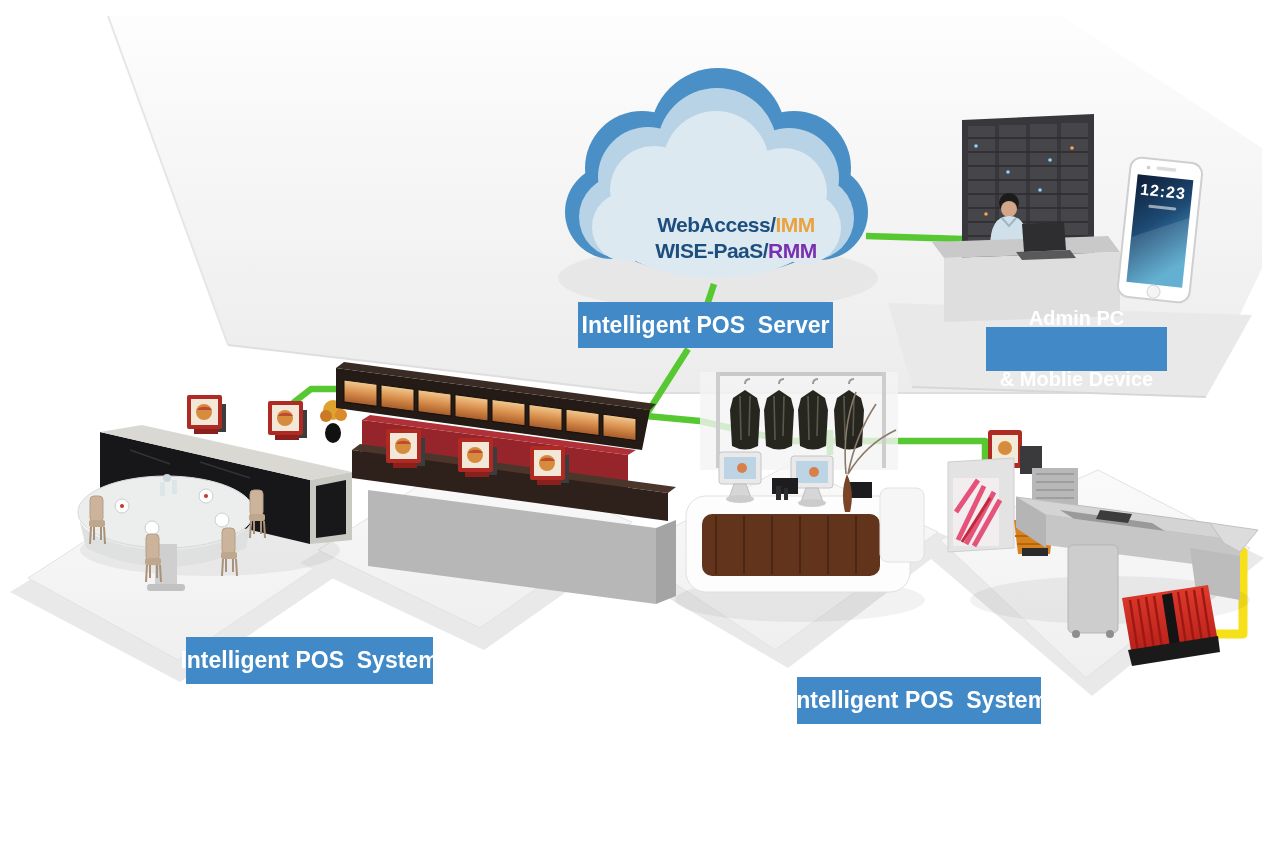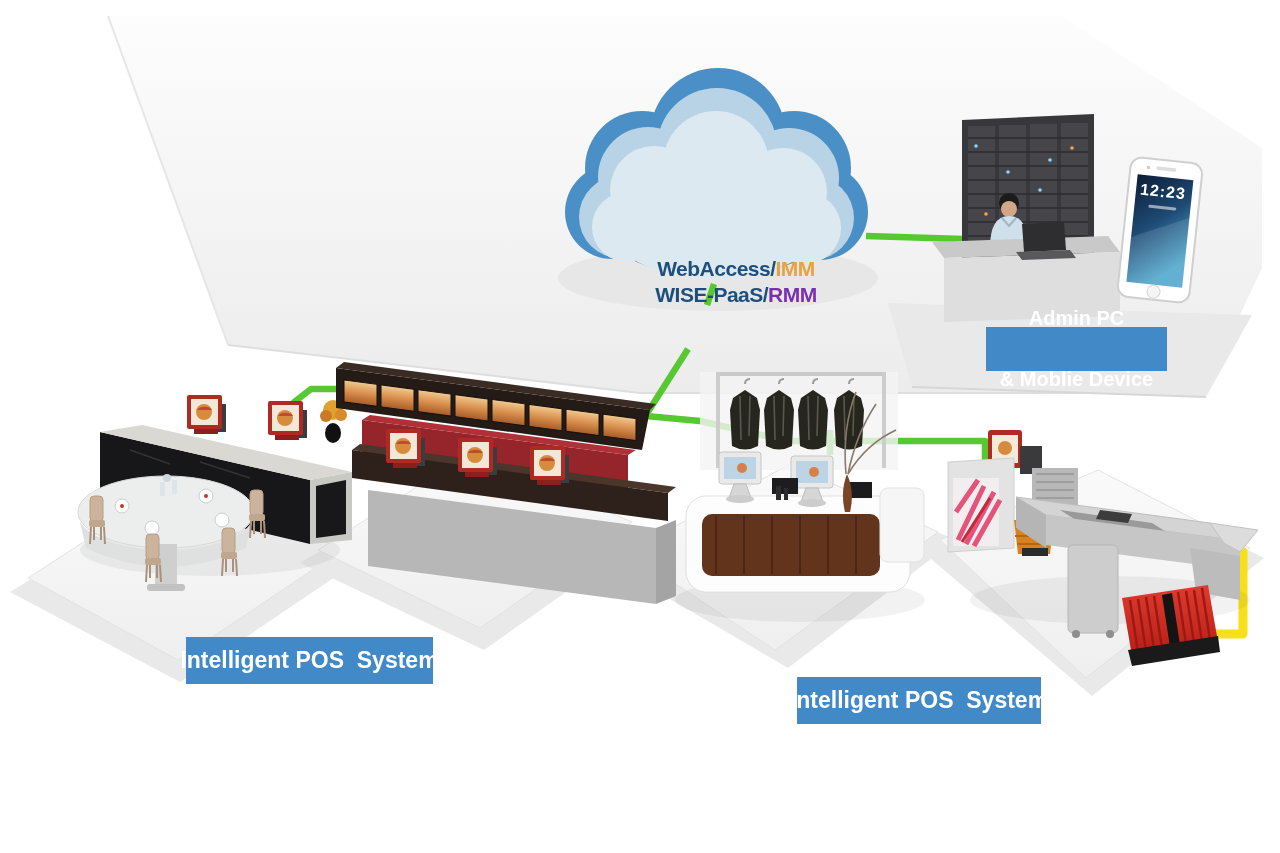--- a/index.html
+++ b/index.html
@@ -9,21 +9,21 @@
   .lbl{position:absolute;z-index:2;display:flex;align-items:center;justify-content:center;
        color:#fff;font-weight:bold;white-space:pre;text-align:center;}
   .lbl.blue{background:#4189c7;}
   .lbl.green{background:#6cbf47;}
   #lbl-internet{left:268px;top:331px;width:212px;height:38px;font-size:22px;}
   #lbl-server{left:578px;top:302px;width:255px;height:46px;font-size:23px;}
   #lbl-admin{left:986px;top:327px;width:181px;height:44px;font-size:20px;line-height:1.25;flex-direction:column;gap:36px;}
   #lbl-sys-left{left:186px;top:637px;width:247px;height:47px;font-size:23px;}
   #lbl-sys-right{left:797px;top:677px;width:244px;height:47px;font-size:23px;}
   #cloud-text{position:absolute;left:622px;top:212px;width:228px;z-index:2;
-      text-align:center;font-weight:bold;font-size:21px;line-height:1.26;letter-spacing:-0.5px;margin-top:44px;}
+      text-align:center;font-weight:bold;font-size:21px;line-height:1.26;letter-spacing:-0.5px;}
   #cloud-text .navy{color:#1d4f7e;}
   #cloud-text .orange{color:#e8a33d;}
   #cloud-text .purple{color:#7a2fb0;}
   #phone-time{position:absolute;left:1136px;top:183px;width:54px;z-index:2;text-align:center;
       color:#fff;font-size:16px;font-weight:bold;transform:rotate(6deg);letter-spacing:1px;}
 </style>
 </head>
 <body>
 
 <div id="stage">
@@ -331,20 +331,21 @@
     </g>
   </g>
 </svg>
 
 <div id="cloud-text">
   <div><span class="navy">WebAccess/</span><span class="orange">IMM</span></div>
   <div><span class="navy">WISE-PaaS/</span><span class="purple">RMM</span></div>
 </div>
 
 
+<div id="lbl-server" class="lbl blue">Intelligent POS  Server</div>
 
 <div id="lbl-admin" class="lbl blue">
   <span>Admin PC</span>
   <span>&amp; Moblie Device</span>
 </div>
 
 <div id="lbl-sys-left" class="lbl blue">Intelligent POS  System</div>
 
 <div id="lbl-sys-right" class="lbl blue">Intelligent POS  System</div>
 

